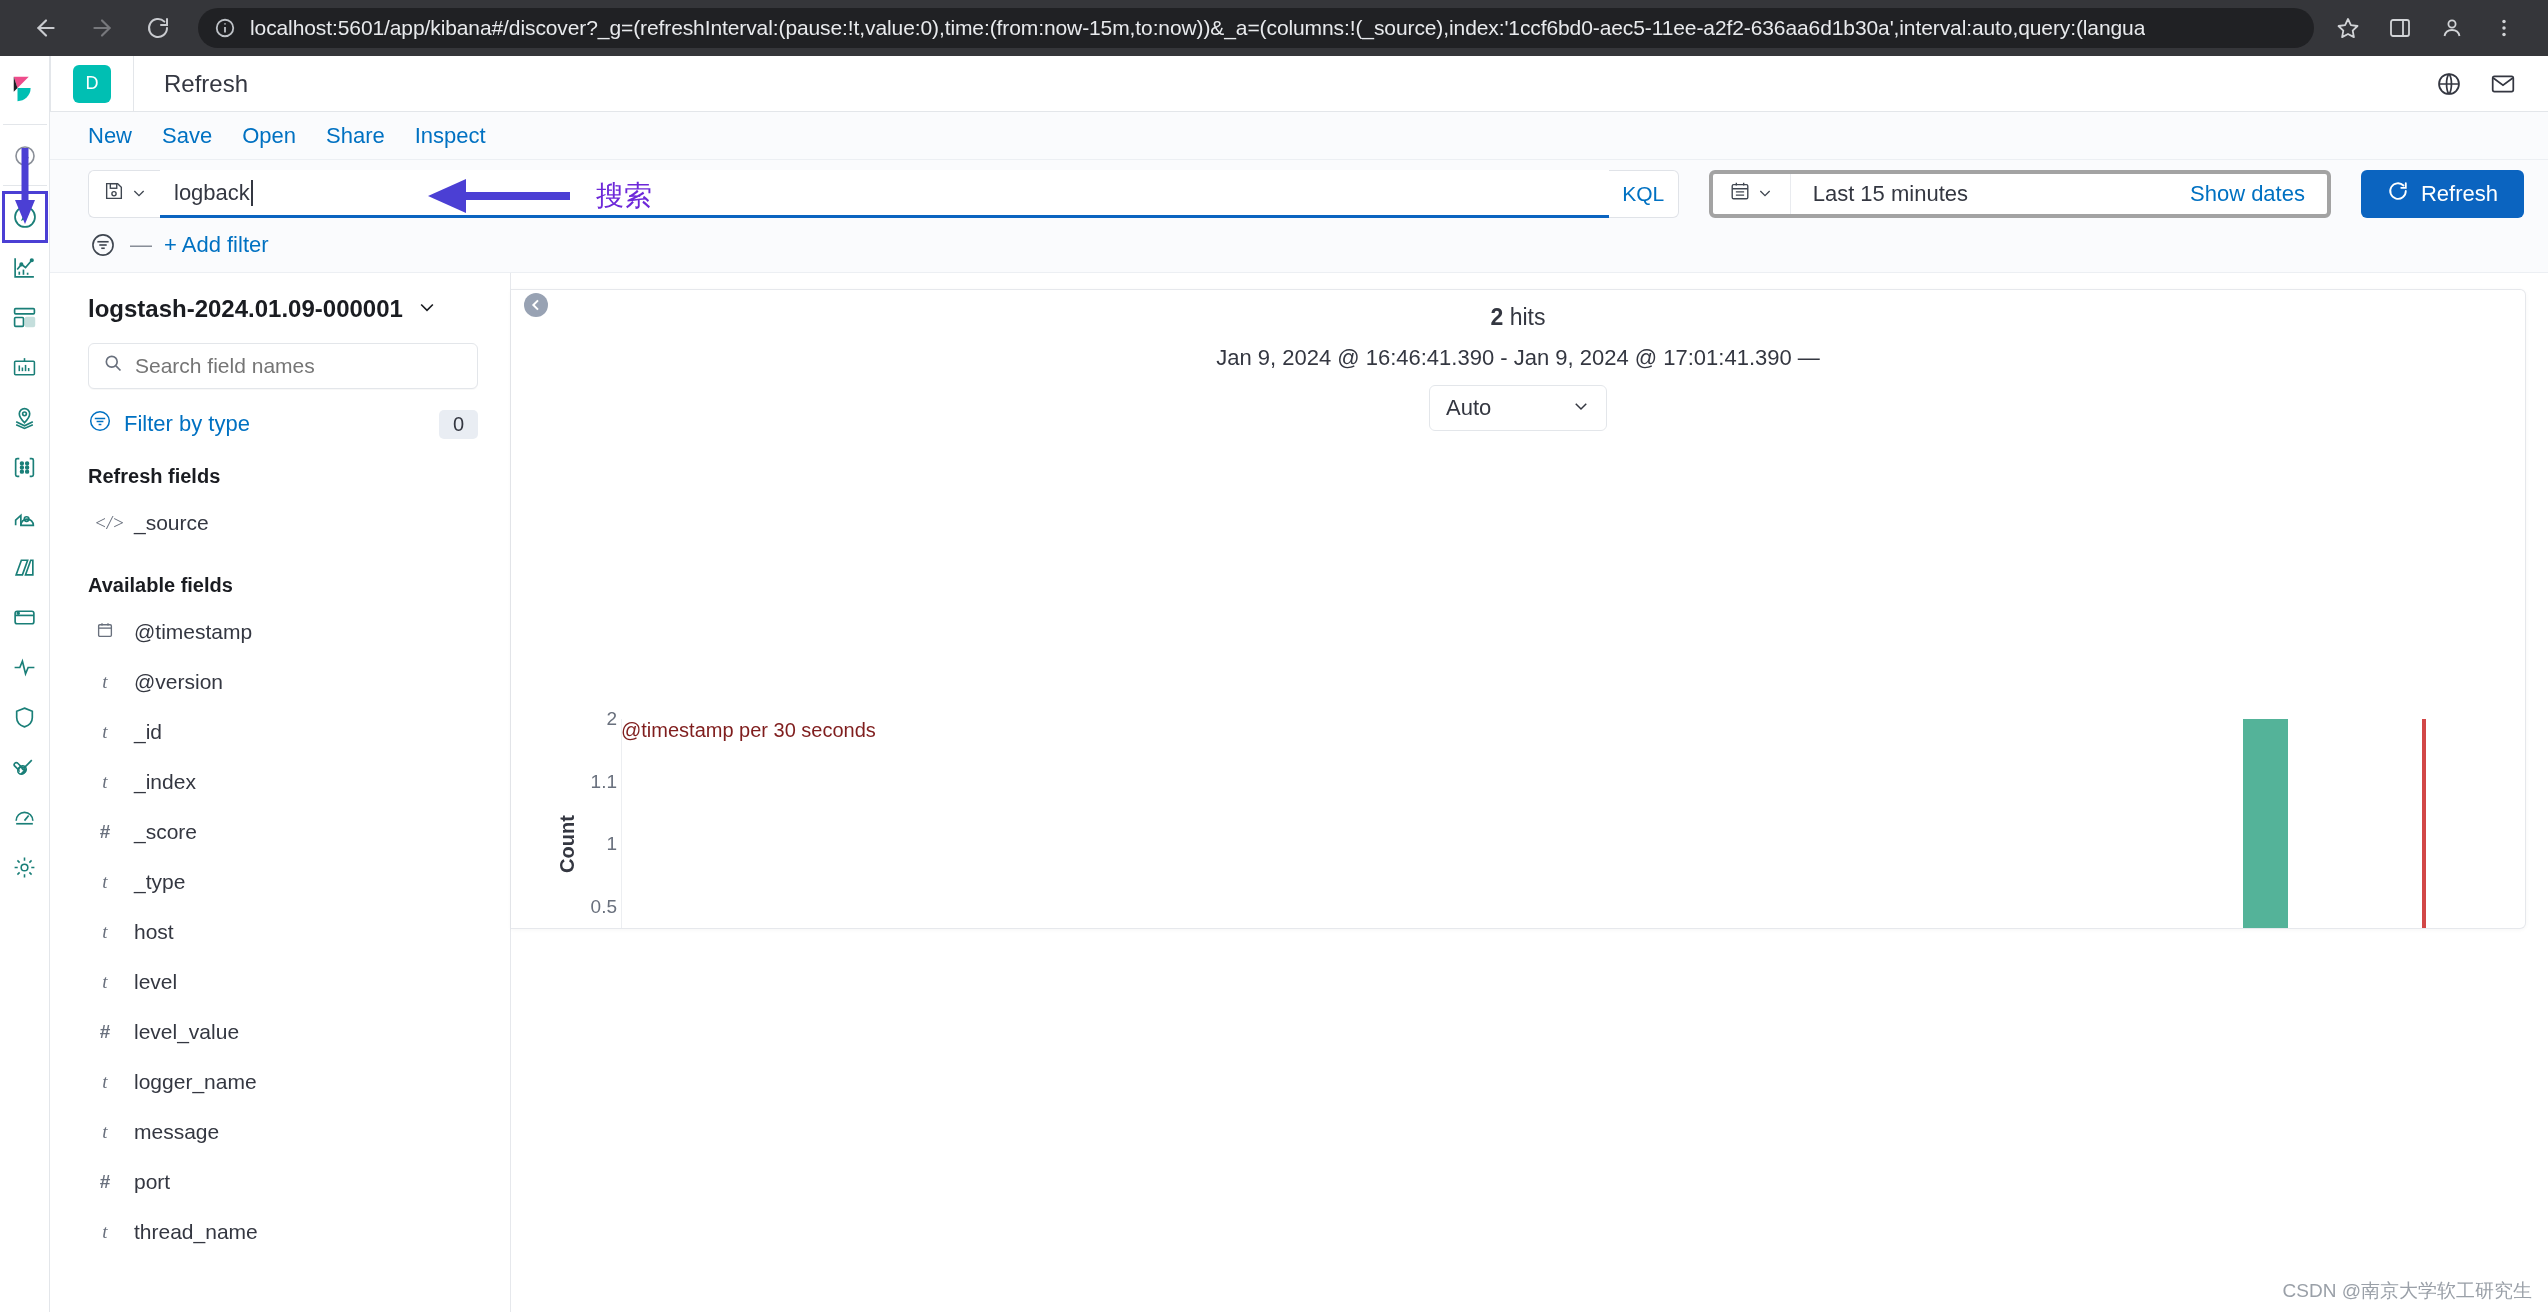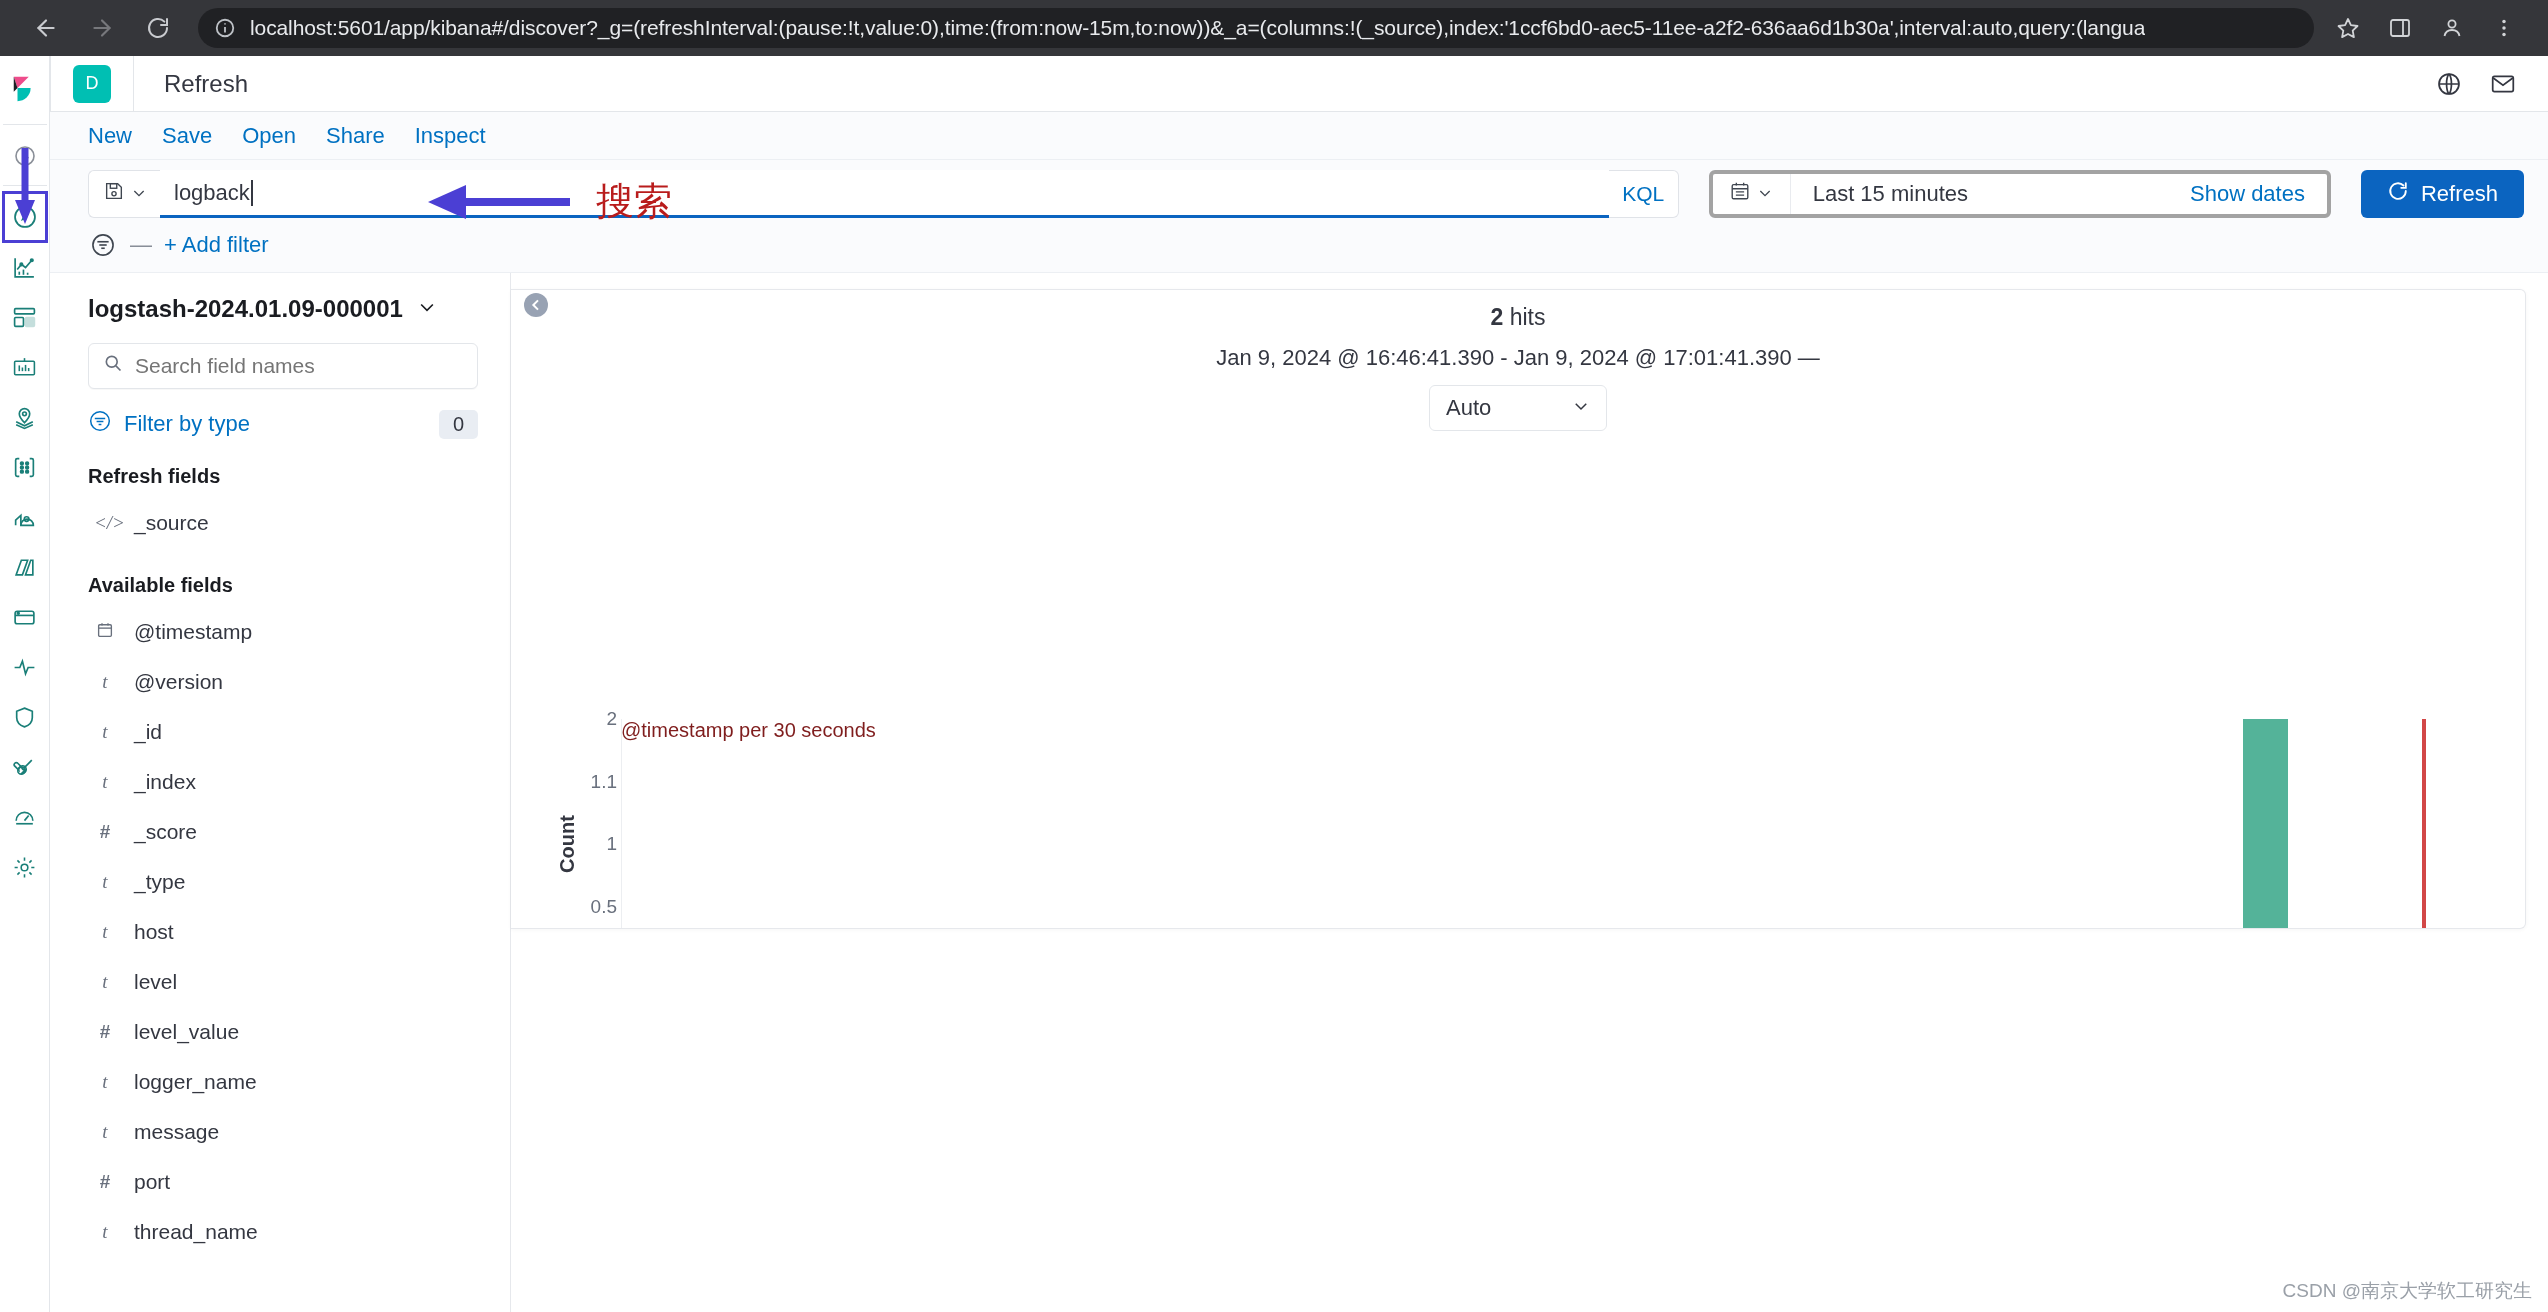--- a/index.html
+++ b/index.html
@@ -425,22 +425,22 @@
   .annot {
     position: absolute;
     left: 262px;
     top: 6px;
     display: flex;
     align-items: center;
     gap: 24px;
     pointer-events: none;
   }
   .annot-text {
-    color: #b91c1c;
-    font-size: 38px;
+    color: #6d28d9;
+    font-size: 28px;
     font-family: Liberation Mono, monospace;
   }
 </style>
 </head>
 <body>
 
 <div class="browser-bar">
   <div class="nav-btn">
     <svg width="26" height="26" viewBox="0 0 24 24" fill="none" stroke="currentColor" stroke-width="2" stroke-linecap="round" stroke-linejoin="round">
         <line x1="19" y1="12" x2="5" y2="12"></line>

